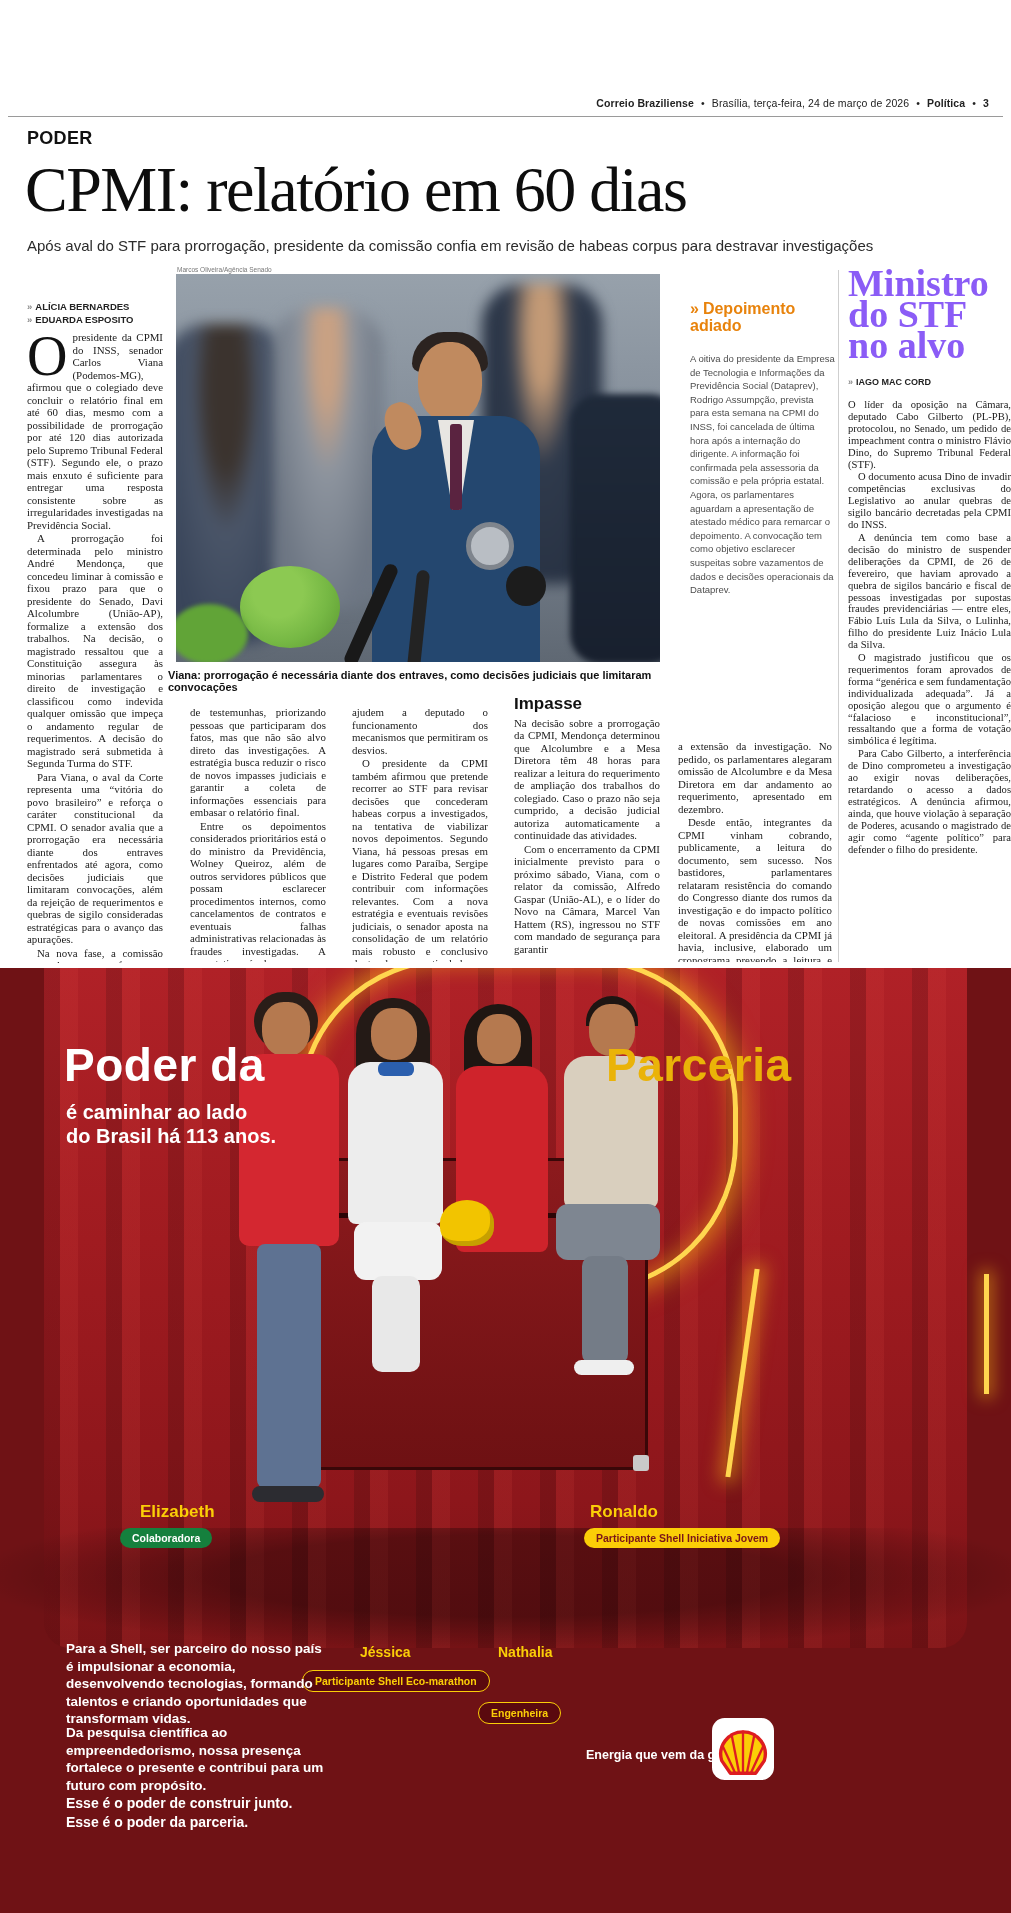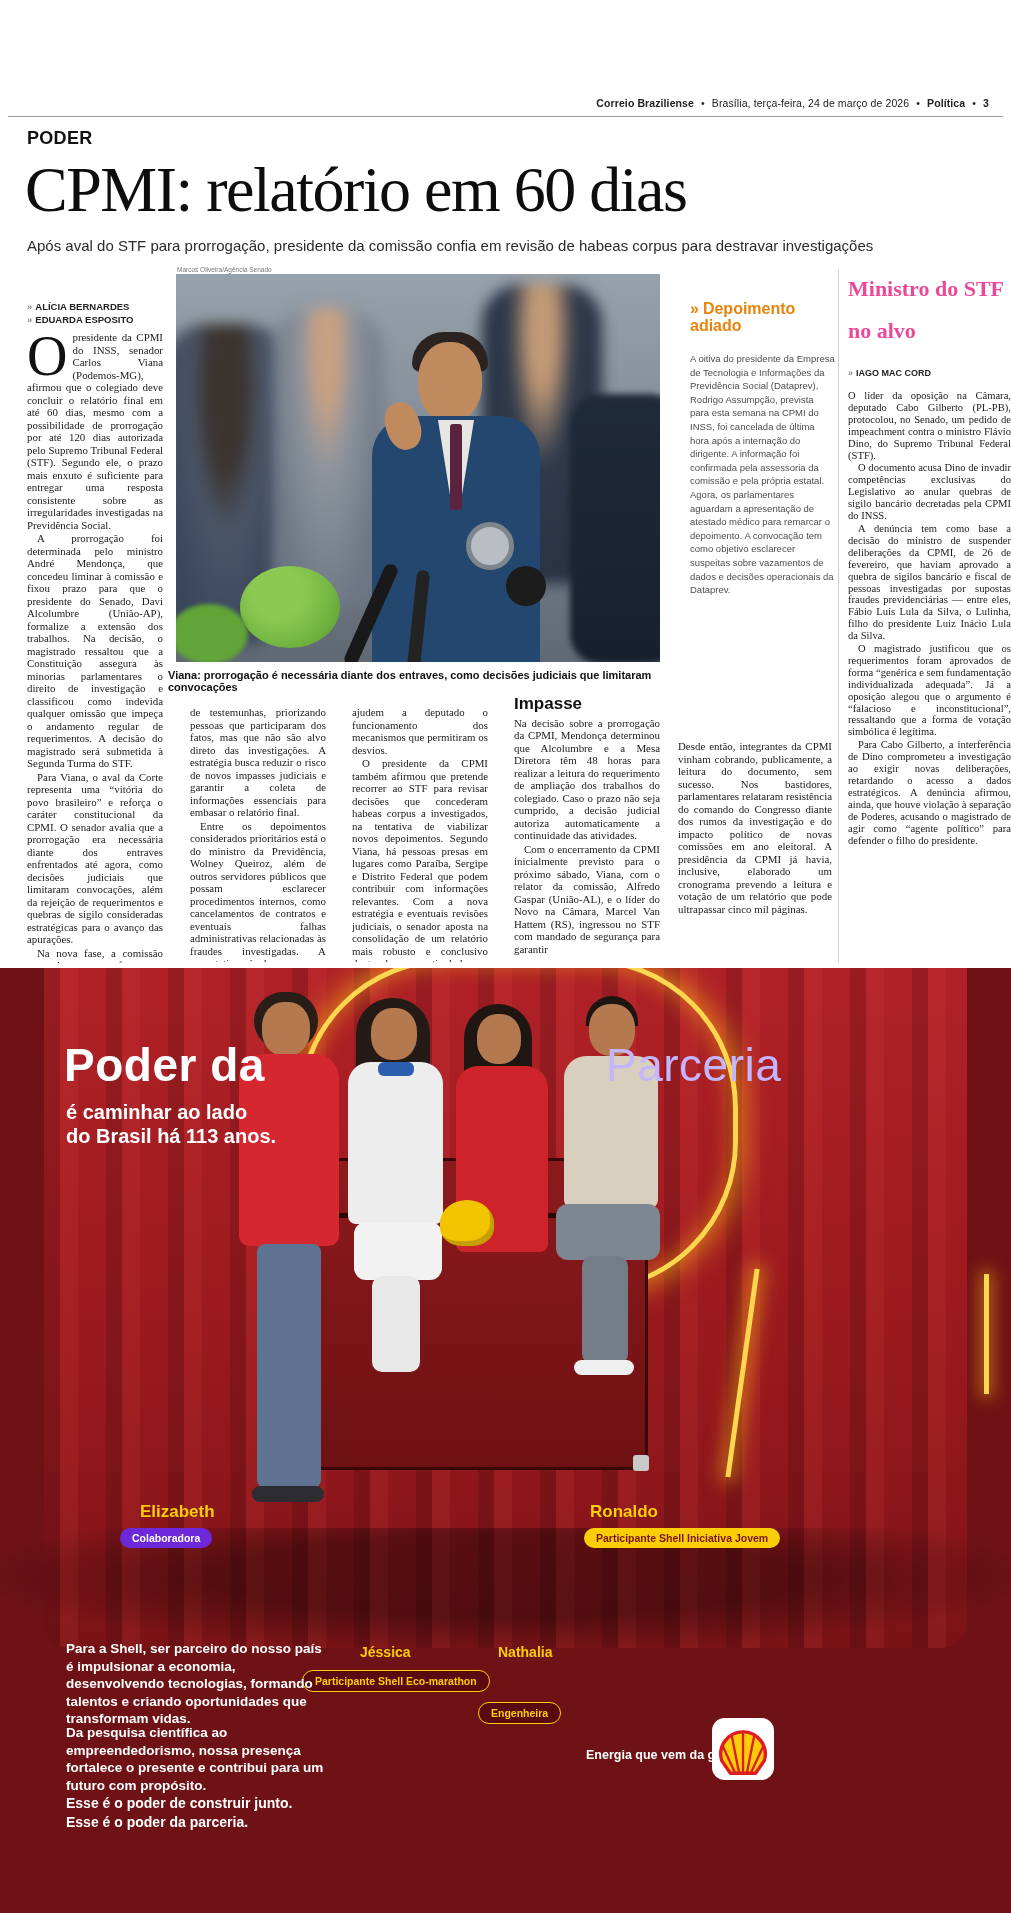--- a/index.html
+++ b/index.html
@@ -59,21 +59,21 @@
 
   
   .sidebar { position:absolute; top:300px; left:690px; width:145px; }
   .sb-title { font-size:16px; line-height:17px; font-weight:bold; color:#E8830C; }
   .sb-title .sb-mark { margin-right:4px; }
   .sb-body { margin-top:18px; font-size:9.5px; line-height:13.6px; color:#4d4d4d; }
 
   
   .rail-rule { position:absolute; top:270px; left:838px; width:1px; height:692px; background:#cfcfcf; }
   .rail { position:absolute; top:268px; left:848px; width:163px; }
-  .rail-title { font-family:"Liberation Serif", serif; font-weight:bold; font-size:22px; line-height:42px; color:#ec4899; }
+  .rail-title { font-family:"Liberation Serif", serif; font-weight:bold; font-size:38px; line-height:31px; color:#8b5cf6; }
   .rail-byline { margin-top:16px; font-size:9px; font-weight:bold; color:#222; }
   .rail-byline .bmark { color:#8a8a8a; margin-right:3px; }
   .rail-body { margin-top:12px; font-family:"Liberation Serif", serif; font-size:10.6px; line-height:11.9px; color:#1a1a1a; text-align:justify; height:600px; overflow:hidden; }
   .rail-body p + p { text-indent:10px; margin-top:1px; }
 
   
   .ad { position:absolute; top:968px; left:0; width:1011px; height:945px; background:#6F1215; overflow:hidden; }
   .ad-curtain { position:absolute; left:44px; right:44px; top:0; height:680px;
       background:
         repeating-linear-gradient(90deg, rgba(0,0,0,.14) 0 16px, rgba(255,90,80,.10) 16px 34px, rgba(0,0,0,0) 34px 62px),
@@ -119,26 +119,26 @@
   
   .pr { left:556px; top:28px; width:120px; height:380px; }
   .pr .p-hair { left:30px; top:0; width:52px; height:30px; border-radius:26px 26px 0 0; background:#1e1512; }
   .pr .p-head { left:33px; top:8px; width:46px; height:52px; }
   .pr .p-torso { left:8px; top:60px; width:94px; height:152px; background:#d9cfbe; border-radius:22px 22px 8px 8px; }
   .pr .p-legs { left:0; top:208px; width:104px; height:56px; background:#7e8691; border-radius:12px; }
   .pr .p-shins { left:26px; top:260px; width:46px; height:108px; background:#747c87; border-radius:10px; }
   .pr .p-shoes { left:18px; top:364px; width:60px; height:15px; background:#efefef; border-radius:8px; }
 
   .ad-h-left  { position:absolute; left:64px;  top:70px;  font-size:46px; font-weight:bold; color:#fff; letter-spacing:.5px; }
-  .ad-h-right { position:absolute; left:606px; top:70px;  font-size:46px; font-weight:normal; color:#c4b5fd; letter-spacing:.5px; }
+  .ad-h-right { position:absolute; left:606px; top:70px;  font-size:46px; font-weight:bold; color:#eab308; letter-spacing:.5px; }
   .ad-subline { position:absolute; left:66px;  top:132px; font-size:20px; line-height:24px; font-weight:bold; color:#fff; }
 
   .ad-name { position:absolute; font-size:17px; font-weight:bold; color:#FBCE07; }
   .ad-pill { position:absolute; font-size:10.5px; font-weight:bold; padding:4px 12px; border-radius:12px; white-space:nowrap; }
-  .pill-dark   { background:#6d28d9; color:#ffffff; }
+  .pill-dark   { background:#15803d; color:#ffffff; }
   .pill-yellow { background:#FBCE07; color:#7a1519; }
   .pill-outline{ background:rgba(88,9,13,.9); color:#FBCE07; border:1.5px solid #FBCE07; }
   .tag-eliz-name { left:140px; top:534px; } .tag-eliz-pill { left:120px; top:560px; }
   .tag-ron-name  { left:590px; top:534px; } .tag-ron-pill  { left:584px; top:560px; }
   .tag-jes-name  { left:360px; top:676px; font-size:14px; } .tag-jes-pill { left:302px; top:702px; }
   .tag-nat-name  { left:498px; top:676px; font-size:14px; } .tag-nat-pill { left:478px; top:702px;margin-top:32px; }
 
   .ad-copy { position:absolute; left:66px; width:262px; color:#fff; font-weight:bold; }
   .ad-copy-1 { top:672px; font-size:13.5px; line-height:17.5px; }
   .ad-copy-2 { top:756px; font-size:13.5px; line-height:17.5px; }
@@ -218,20 +218,21 @@
   </div>
 
   <div class="sidebar">
     <div class="sb-title">
       <span class="sb-mark">»</span><span>Depoimento adiado</span>
     </div>
     <div class="sb-body">A oitiva do presidente da Empresa de Tecnologia e Informações da Previdência Social (Dataprev), Rodrigo Assumpção, prevista para esta semana na CPMI do INSS, foi cancelada de última hora após a internação do dirigente. A informação foi confirmada pela assessoria da comissão e pela própria estatal. Agora, os parlamentares aguardam a apresentação de atestado médico para remarcar o depoimento. A convocação tem como objetivo esclarecer suspeitas sobre vazamentos de dados e decisões operacionais da Dataprev.</div>
   </div>
 
   <div class="news-col col5">
+    <p>a extensão da investigação. No pedido, os parlamentares alegaram omissão de Alcolumbre e da Mesa Diretora em dar andamento ao requerimento, apresentado em dezembro.</p>
     <p>Desde então, integrantes da CPMI vinham cobrando, publicamente, a leitura do documento, sem sucesso. Nos bastidores, parlamentares relataram resistência do comando do Congresso diante dos rumos da investigação e do impacto político de novas comissões em ano eleitoral. A presidência da CPMI já havia, inclusive, elaborado um cronograma prevendo a leitura e votação de um relatório que pode ultrapassar cinco mil páginas.</p>
   </div>
 
   <div class="rail-rule"></div>
   <div class="rail">
     <div class="rail-title">Ministro do STF no alvo</div>
     <div class="rail-byline">
       <span class="bmark">»</span><span>IAGO MAC CORD</span>
     </div>
     <div class="rail-body">

